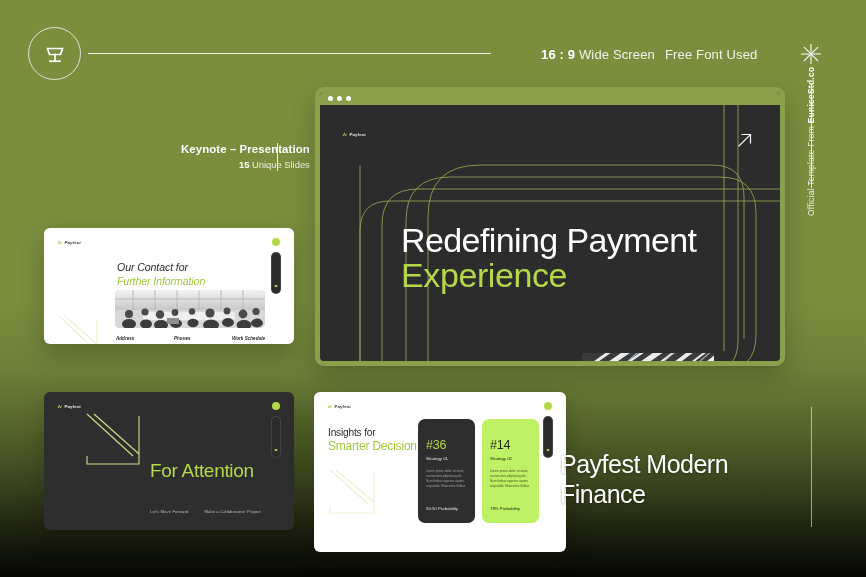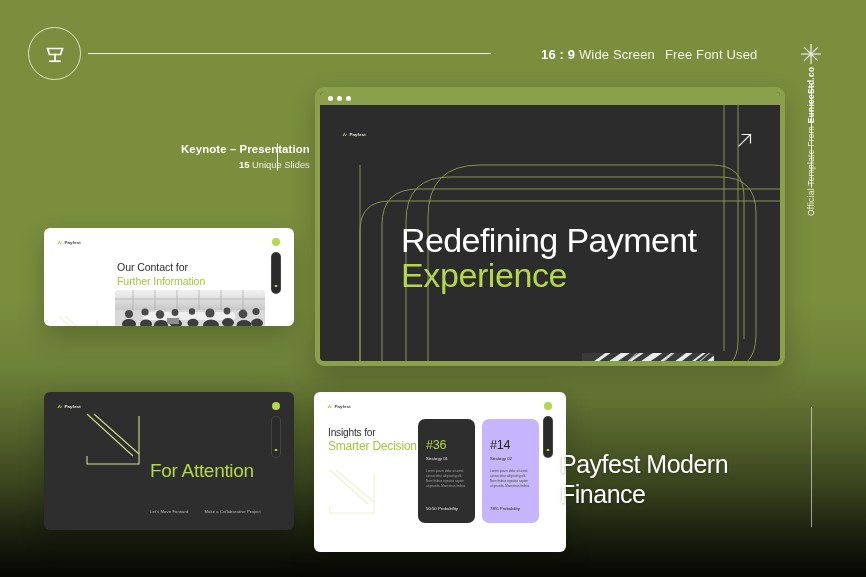--- a/index.html
+++ b/index.html
@@ -116,22 +116,22 @@
   #hero-title .t1 {
     font-size: 34px; color: #ffffff; font-weight: 400; letter-spacing: -.6px;
   }
   #hero-title .t2 {
     font-size: 34px; color: #b4d84a; font-weight: 500; letter-spacing: -.4px;
   }
   #hero-stripes { position: absolute; left: 262px; top: 248px; }
 
   
   #slide-contact {
-    left: 44px; top: 228px; width: 250px; height: 98px;
-    background: #ffffff; border-radius: 6px;
+    left: 44px; top: 228px; width: 250px; height: 116px;
+    background: #ffffff; border-radius: 6px; font-style: italic;
   }
   #contact-logo { left: 13px; top: 12px; color: #3a3a3a; }
   #contact-dot { right: 14px; top: 10px; width: 8px; height: 8px; }
   #contact-pill { right: 13px; top: 24px; width: 10px; height: 42px; }
   #contact-title { position: absolute; left: 73px; top: 33px; line-height: 1.28; }
   #contact-title .c1 { font-size: 10.6px; color: #2d2d2d; letter-spacing: -.1px; }
   #contact-title .c2 { font-size: 10.6px; color: #9fc83d; letter-spacing: -.1px; }
   #contact-photo {
     position: absolute; left: 71px; top: 62px; width: 150px; height: 38px;
     border-radius: 5px; overflow: hidden; background: #bdbdbd;
@@ -175,21 +175,21 @@
   #ins-pill { right: 13px; top: 24px; width: 10px; height: 42px; }
   #ins-title { position: absolute; left: 14px; top: 34px; line-height: 1.3; }
   #ins-title .i1 { font-size: 10.2px; color: #2d2d2d; letter-spacing: -.2px; }
   #ins-title .i2 { font-size: 12px; color: #9fc83d; letter-spacing: -.2px; }
   #ins-arrow { position: absolute; left: 14px; top: 76px; }
   .ins-card {
     position: absolute; top: 27px; width: 57px; height: 104px; border-radius: 7px;
     padding: 20px 8px 0 8px;
   }
   #ins-card-1 { left: 104px; background: #2e2e2e; }
-  #ins-card-2 { left: 168px; background: #c4b5fd; }
+  #ins-card-2 { left: 168px; background: #bef264; }
   .ins-num { font-size: 12.6px; font-weight: 400; letter-spacing: -.3px; line-height: 1; }
   .ins-strat { font-size: 4.3px; margin-top: 4px; }
   .ins-body { font-size: 3.1px; line-height: 1.62; margin-top: 8px; }
   .ins-prob { font-size: 4.3px; position: absolute; left: 8px; bottom: 12px; }
   #ins-card-1 .ins-num { color: #b4d84a; }
   #ins-card-1 .ins-strat, #ins-card-1 .ins-prob { color: #e6e6e6; }
   #ins-card-1 .ins-body { color: #a0a0a0; }
   #ins-card-2 .ins-num, #ins-card-2 .ins-strat,
   #ins-card-2 .ins-prob { color: #22280d; }
   #ins-card-2 .ins-body { color: #4a5520; }

